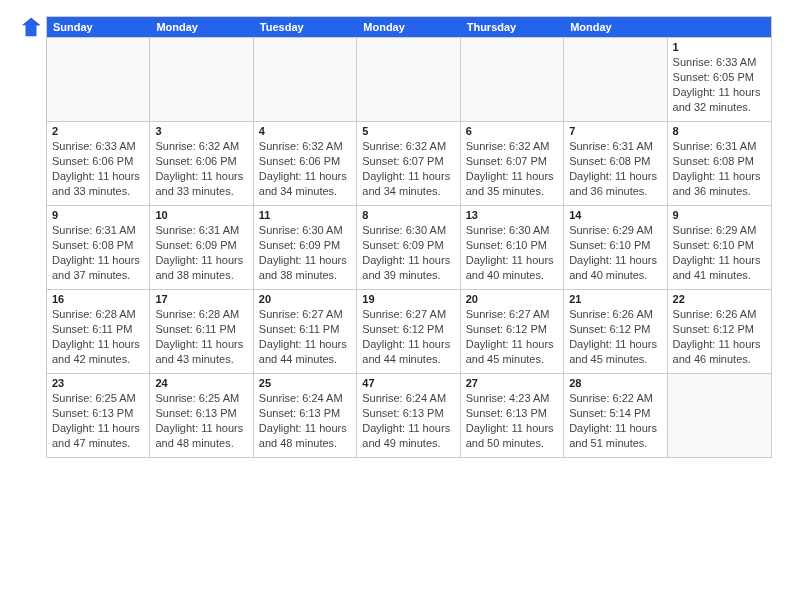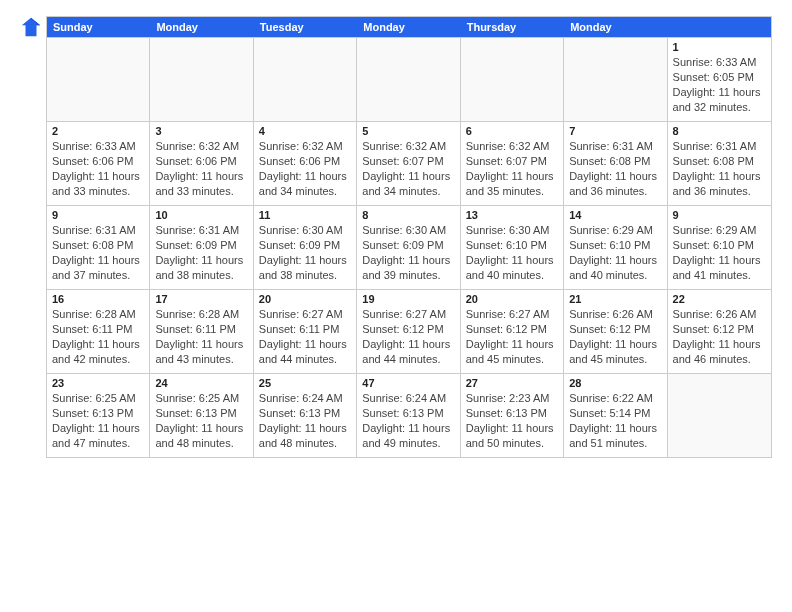--- a/index.html
+++ b/index.html
@@ -339,21 +339,21 @@
           </div>
           <div class="cal-cell">
             <div class="day-num">47</div>
             <div class="day-info" style="white-space: pre-line;">Sunrise: 6:24 AM
 Sunset: 6:13 PM
 Daylight: 11 hours
 and 49 minutes.</div>
           </div>
           <div class="cal-cell">
             <div class="day-num">27</div>
-            <div class="day-info" style="white-space: pre-line;">Sunrise: 2:23 AM
+            <div class="day-info" style="white-space: pre-line;">Sunrise: 4:23 AM
 Sunset: 6:13 PM
 Daylight: 11 hours
 and 50 minutes.</div>
           </div>
           <div class="cal-cell">
             <div class="day-num">28</div>
             <div class="day-info" style="white-space: pre-line;">Sunrise: 6:22 AM
 Sunset: 5:14 PM
 Daylight: 11 hours
 and 51 minutes.</div>

